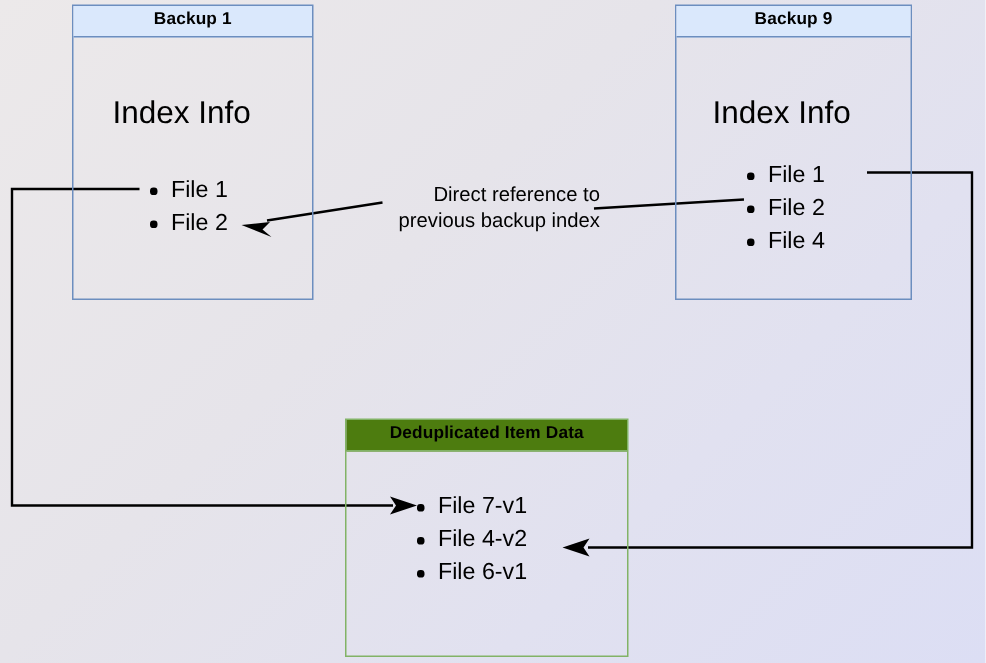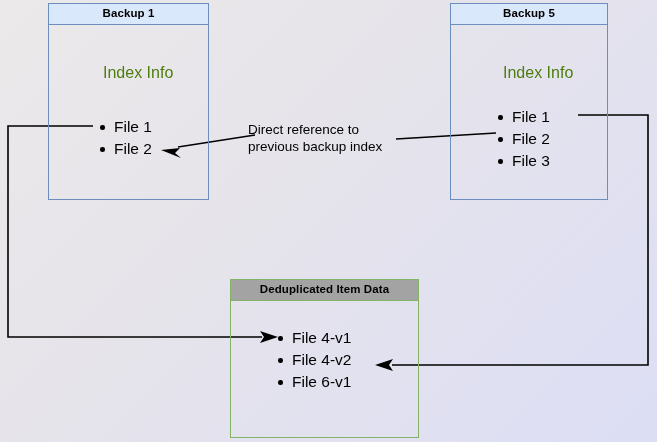--- a/index.html
+++ b/index.html
@@ -64,30 +64,29 @@
   }
   .node .node-body {
     position: relative;
     box-sizing: border-box;
     height: calc(100% - 21px);
   }
   .node.green {
     border-color: #82b366;
   }
   .node.green .node-header {
-    background: #a3a3a3;
+    background: #4d7c0f;
     border-bottom-color: #82b366;
   }
 
   .node-subtitle {
     position: absolute;
-    font-size: 16px;
-    color: #4d7c0f;
+    font-size: 21px;
+    color: #000000;
     white-space: nowrap;
-    margin-left: 28px;
   }
 
   
   ul.file-list {
     position: absolute;
     margin: 0;
     padding: 0;
     list-style: none;
   }
   ul.file-list li {
@@ -108,21 +107,21 @@
     border-radius: 50%;
     background: #000000;
   }
 
   
   .edge-label {
     position: absolute;
     font-size: 13.5px;
     line-height: 17px;
     color: #000000;
-    text-align: left;
+    text-align: right;
     white-space: pre-line;
   }
 </style>
 </head>
 <body>
 
 <div id="canvas">
 
   <svg class="edge-layer" width="657" height="442" viewBox="0 0 657 442" xmlns="http://www.w3.org/2000/svg">
 
@@ -151,36 +150,36 @@
     <div class="node-body">
       <div class="node-subtitle" style="left:26px; top:39px;">Index Info</div>
       <ul class="file-list" style="left:50px; top:91px;">
         <li>File 1</li>
         <li>File 2</li>
       </ul>
     </div>
   </div>
 
   <div class="node" style="left:450px; top:3px; width:158px; height:197px;">
-    <div class="node-header">Backup 5</div>
+    <div class="node-header">Backup 9</div>
     <div class="node-body">
       <div class="node-subtitle" style="left:24px; top:39px;">Index Info</div>
       <ul class="file-list" style="left:46px; top:81px;">
         <li>File 1</li>
         <li>File 2</li>
-        <li>File 3</li>
+        <li>File 4</li>
       </ul>
     </div>
   </div>
 
   <div class="node green" style="left:230px; top:279px; width:189px; height:159px;">
     <div class="node-header">Deduplicated Item Data</div>
     <div class="node-body">
       <ul class="file-list" style="left:46px; top:26px;">
-        <li>File 4-v1</li>
+        <li>File 7-v1</li>
         <li>File 4-v2</li>
         <li>File 6-v1</li>
       </ul>
     </div>
   </div>
 
   <div class="edge-label" style="left:248px; top:121px; width:152px;">Direct reference to
 previous backup index</div>
 
 </div>

